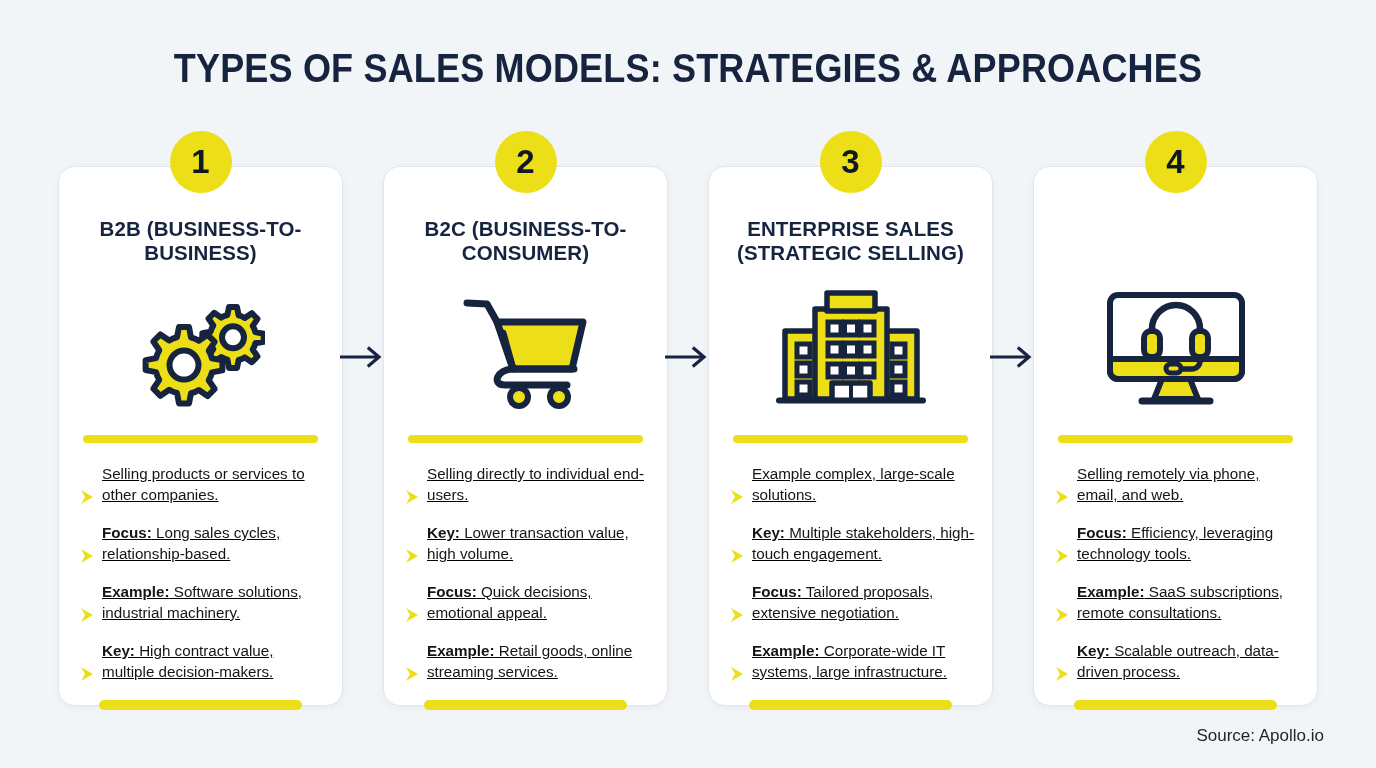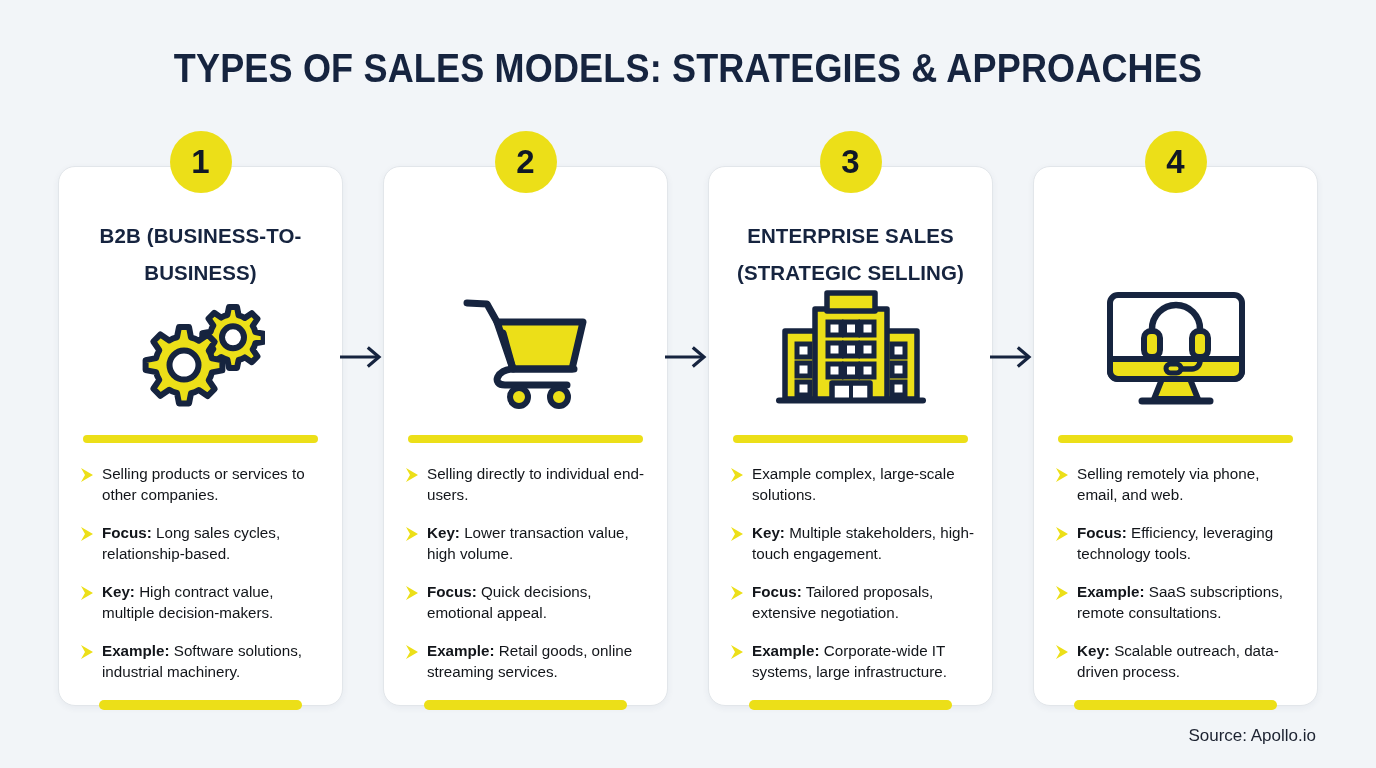--- a/index.html
+++ b/index.html
@@ -88,21 +88,21 @@
   }
 
   
   .card-heading {
     position: absolute;
     top: 50px;
     left: 16px;
     right: 16px;
     text-align: center;
     font-size: 20.5px;
-    line-height: 37px;
+    line-height: 24px;
     font-weight: bold;
     letter-spacing: 0.1px;
     color: #16243f;
   }
 
   
   .icon-area {
     position: absolute;
     top: 112px;
     left: 0;
@@ -126,22 +126,23 @@
 
   
   .bullets {
     position: absolute;
     top: 296px;
     left: 21px;
     right: 14px;
   }
   .bullet {
     display: flex;
-    align-items: flex-start;
+    align-items: flex-end;
     margin-bottom: 17px;
+    text-decoration: underline;
   }
   .bullet:last-child { margin-bottom: 0; }
 
   .bullet-marker {
     flex: 0 0 auto;
     width: 14px;
     height: 16px;
     margin-right: 8px;
     margin-top: 4px;
   }
@@ -160,21 +161,21 @@
     right: 40px;
     height: 10px;
     border-radius: 5px;
     background: #ecdf18;
     z-index: 2;
   }
 
   
   .source {
     position: absolute;
-    right: 60px;
+    right: 52px;
     bottom: 22px;
     font-size: 17px;
     color: #1c2230;
   }
 </style>
 </head>
 <body>
 
 <div class="page-title">TYPES OF SALES MODELS: STRATEGIES &amp; APPROACHES</div>
 
@@ -204,41 +205,42 @@
       <div class="bullet">
         <svg class="bullet-marker" viewBox="0 0 14 16">
             <path d="M1 1 L13 8 L1 15 L5 8 Z" fill="#ecdf18"></path>
           </svg>
         <div class="bullet-text"><b>Focus:</b><span> Long sales cycles, relationship-based.</span></div>
       </div>
       <div class="bullet">
         <svg class="bullet-marker" viewBox="0 0 14 16">
             <path d="M1 1 L13 8 L1 15 L5 8 Z" fill="#ecdf18"></path>
           </svg>
+        <div class="bullet-text"><b>Example:</b><span> Software solutions, industrial machinery.</span></div>
+      </div>
+      <div class="bullet">
+        <svg class="bullet-marker" viewBox="0 0 14 16">
+            <path d="M1 1 L13 8 L1 15 L5 8 Z" fill="#ecdf18"></path>
+          </svg>
         <div class="bullet-text"><b>Key:</b><span> High contract value, multiple decision-makers.</span></div>
-      </div>
-      <div class="bullet">
-        <svg class="bullet-marker" viewBox="0 0 14 16">
-            <path d="M1 1 L13 8 L1 15 L5 8 Z" fill="#ecdf18"></path>
-          </svg>
-        <div class="bullet-text"><b>Example:</b><span> Software solutions, industrial machinery.</span></div>
       </div>
     </div>
     <div class="bottom-bar"></div>
   </div>
 
   <div class="connector">
     <svg class="arrow" viewBox="0 0 46 22">
       <path d="M0 11 H38" stroke="#16243f" stroke-width="3.2" fill="none"></path>
       <path d="M29 2.5 L39 11 L29 19.5" stroke="#16243f" stroke-width="3.2" fill="none" stroke-linecap="square" stroke-linejoin="miter"></path>
     </svg>
   </div>
 
   <div class="card">
     <div class="badge">2</div>
+    <div class="card-heading">B2C (BUSINESS-TO-CONSUMER)</div>
     <div class="icon-area">
       <svg width="130" height="120" viewBox="0 0 130 120">
         <path d="M6 14 L26 15 L40 40" fill="none" stroke="#16243f" stroke-width="7" stroke-linecap="round" stroke-linejoin="round"></path>
         <path d="M36 33 L122 33 L111 80 L52 80 Z" fill="#ecdf18" stroke="#16243f" stroke-width="7" stroke-linejoin="round"></path>
         <path d="M42 44 L52 80 L113 80" fill="none" stroke="#16243f" stroke-width="7" stroke-linecap="round" stroke-linejoin="round"></path>
         <path d="M52 80 C36 80 30 96 44 96 L106 96" fill="none" stroke="#16243f" stroke-width="7" stroke-linecap="round" stroke-linejoin="round"></path>
         <circle cx="58" cy="108" r="9" fill="#ecdf18" stroke="#16243f" stroke-width="6"></circle>
         <circle cx="98" cy="108" r="9" fill="#ecdf18" stroke="#16243f" stroke-width="6"></circle>
       </svg>
     </div>

